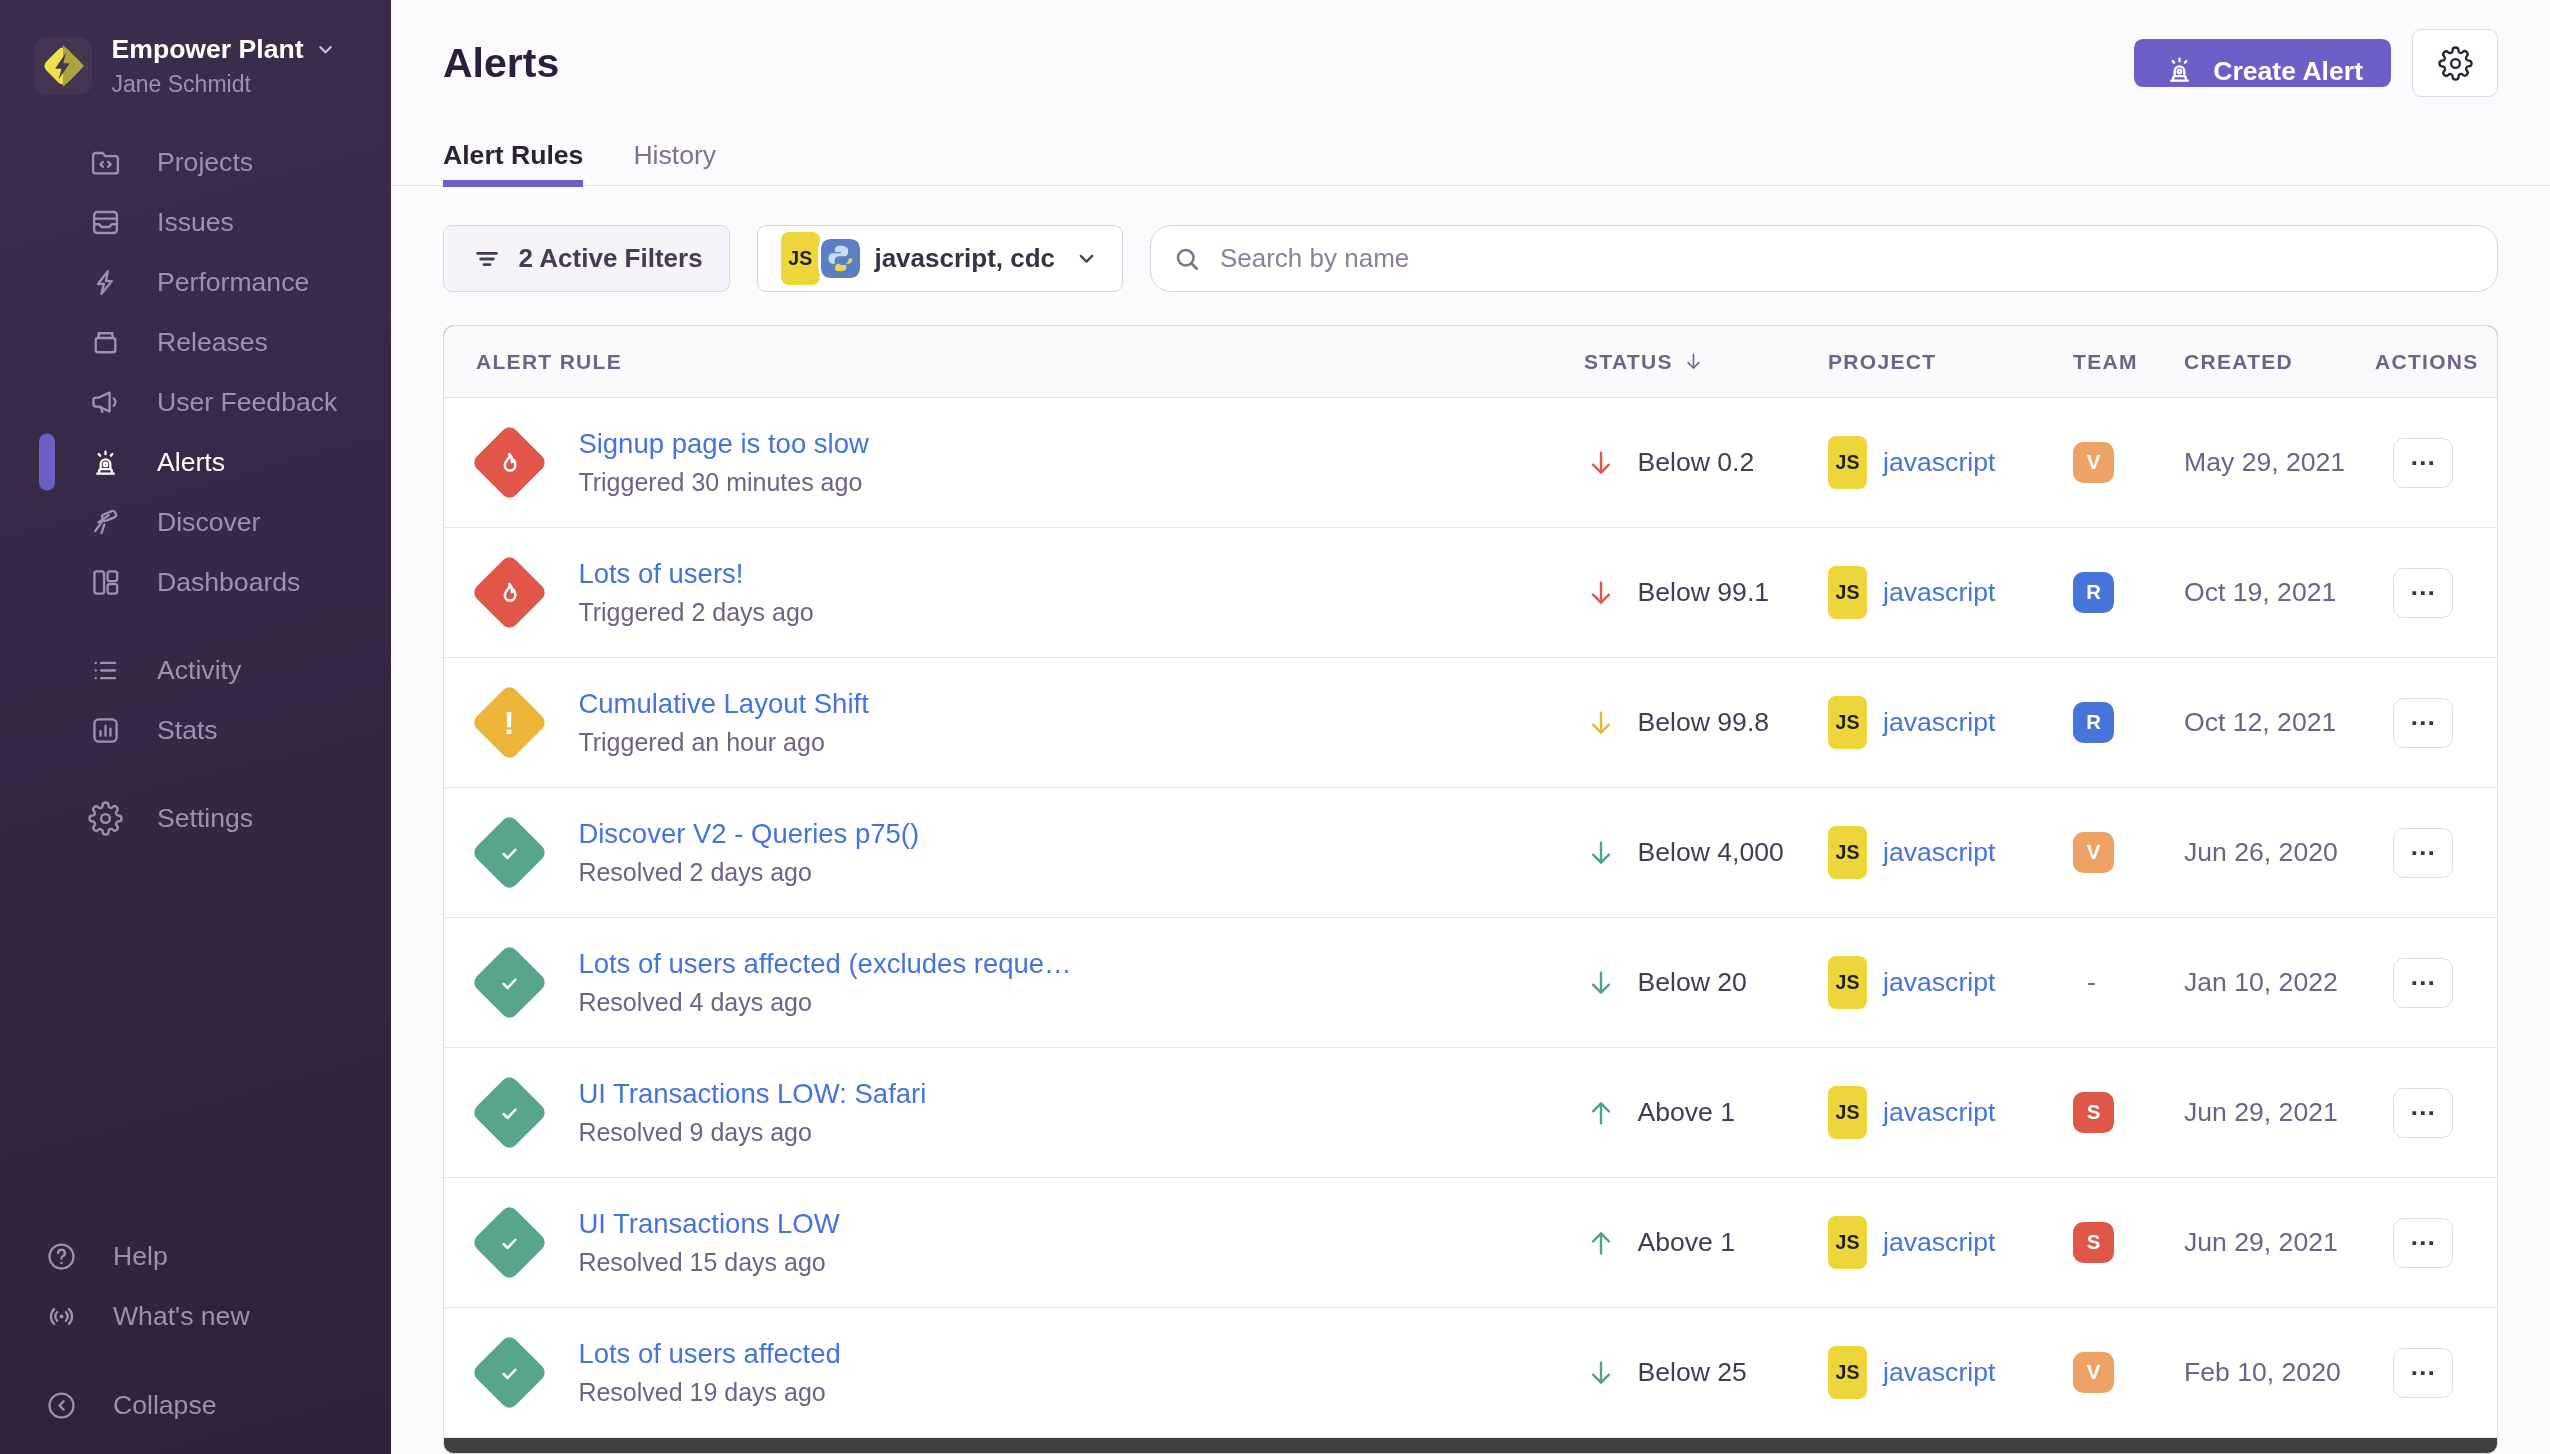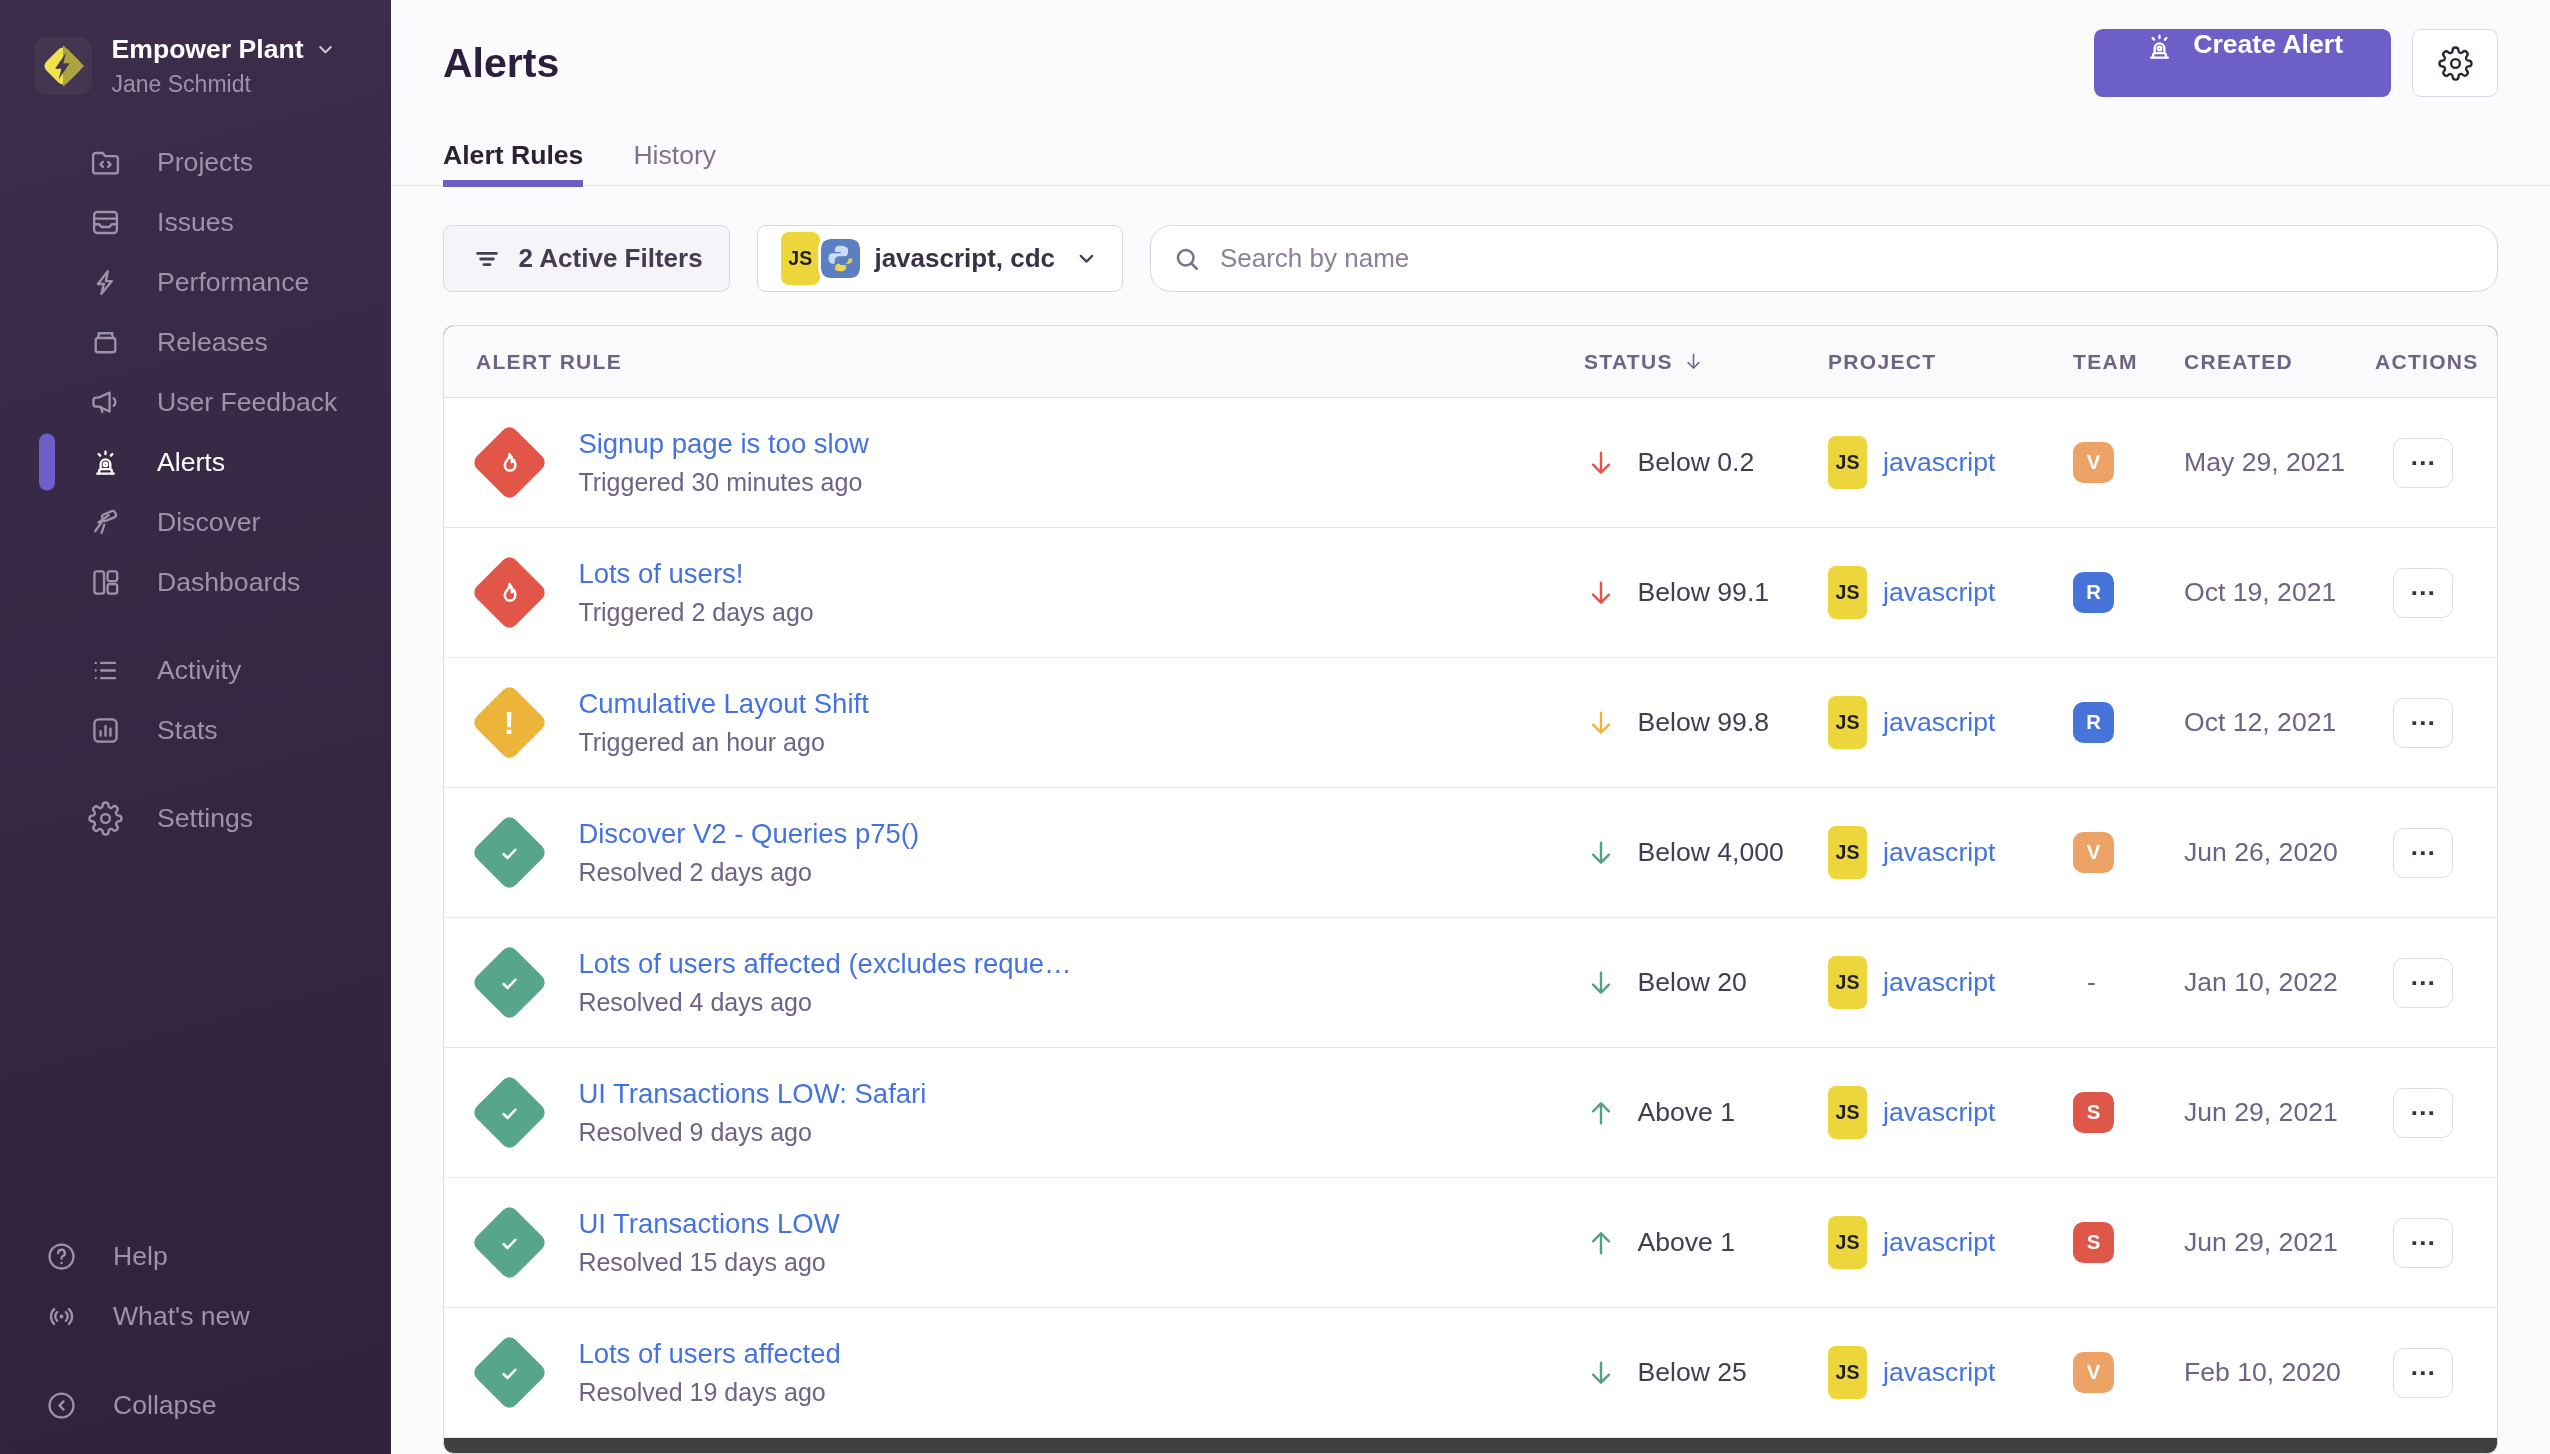--- a/index.html
+++ b/index.html
@@ -37,22 +37,22 @@
   }
   .sidebar-bottom{margin-top:auto;padding-bottom:18.6px;}
   .collapse-gap{height:29px;}
 
   
   main{flex:1;display:flex;flex-direction:column;min-width:0;}
   .page-header{display:flex;align-items:center;justify-content:space-between;padding:29px 52px 0 52px;}
   h1{margin:0;font-size:41px;color:#2B1F3D;font-weight:700;}
   .header-actions{display:flex;gap:21px;align-items:center;}
   .btn-primary{
-    display:flex;align-items:flex-start;gap:16px;background:var(--accent);color:#fff;
-    border:none;border-radius:8.9px;height:68px;padding:0 48px;
+    display:flex;align-items:flex-end;gap:16px;background:var(--accent);color:#fff;
+    border:none;border-radius:8.9px;height:48px;padding:0 28px;
     font-size:26.6px;font-weight:700;font-family:inherit;cursor:pointer;
   }
   .btn-icon{
     width:86px;height:68px;background:#fff;border:1.8px solid #DDD7E3;border-radius:8.9px;
     display:flex;align-items:center;justify-content:center;cursor:pointer;color:#2B2233;
   }
 
   .tabs{display:flex;gap:50px;padding:0 52px;margin-top:43px;border-bottom:1.8px solid #E6E1EA;}
   .tab{font-size:26.6px;color:#80718F;padding-bottom:14px;position:relative;cursor:pointer;}
   .tab.active{color:#2B2233;font-weight:700;}

